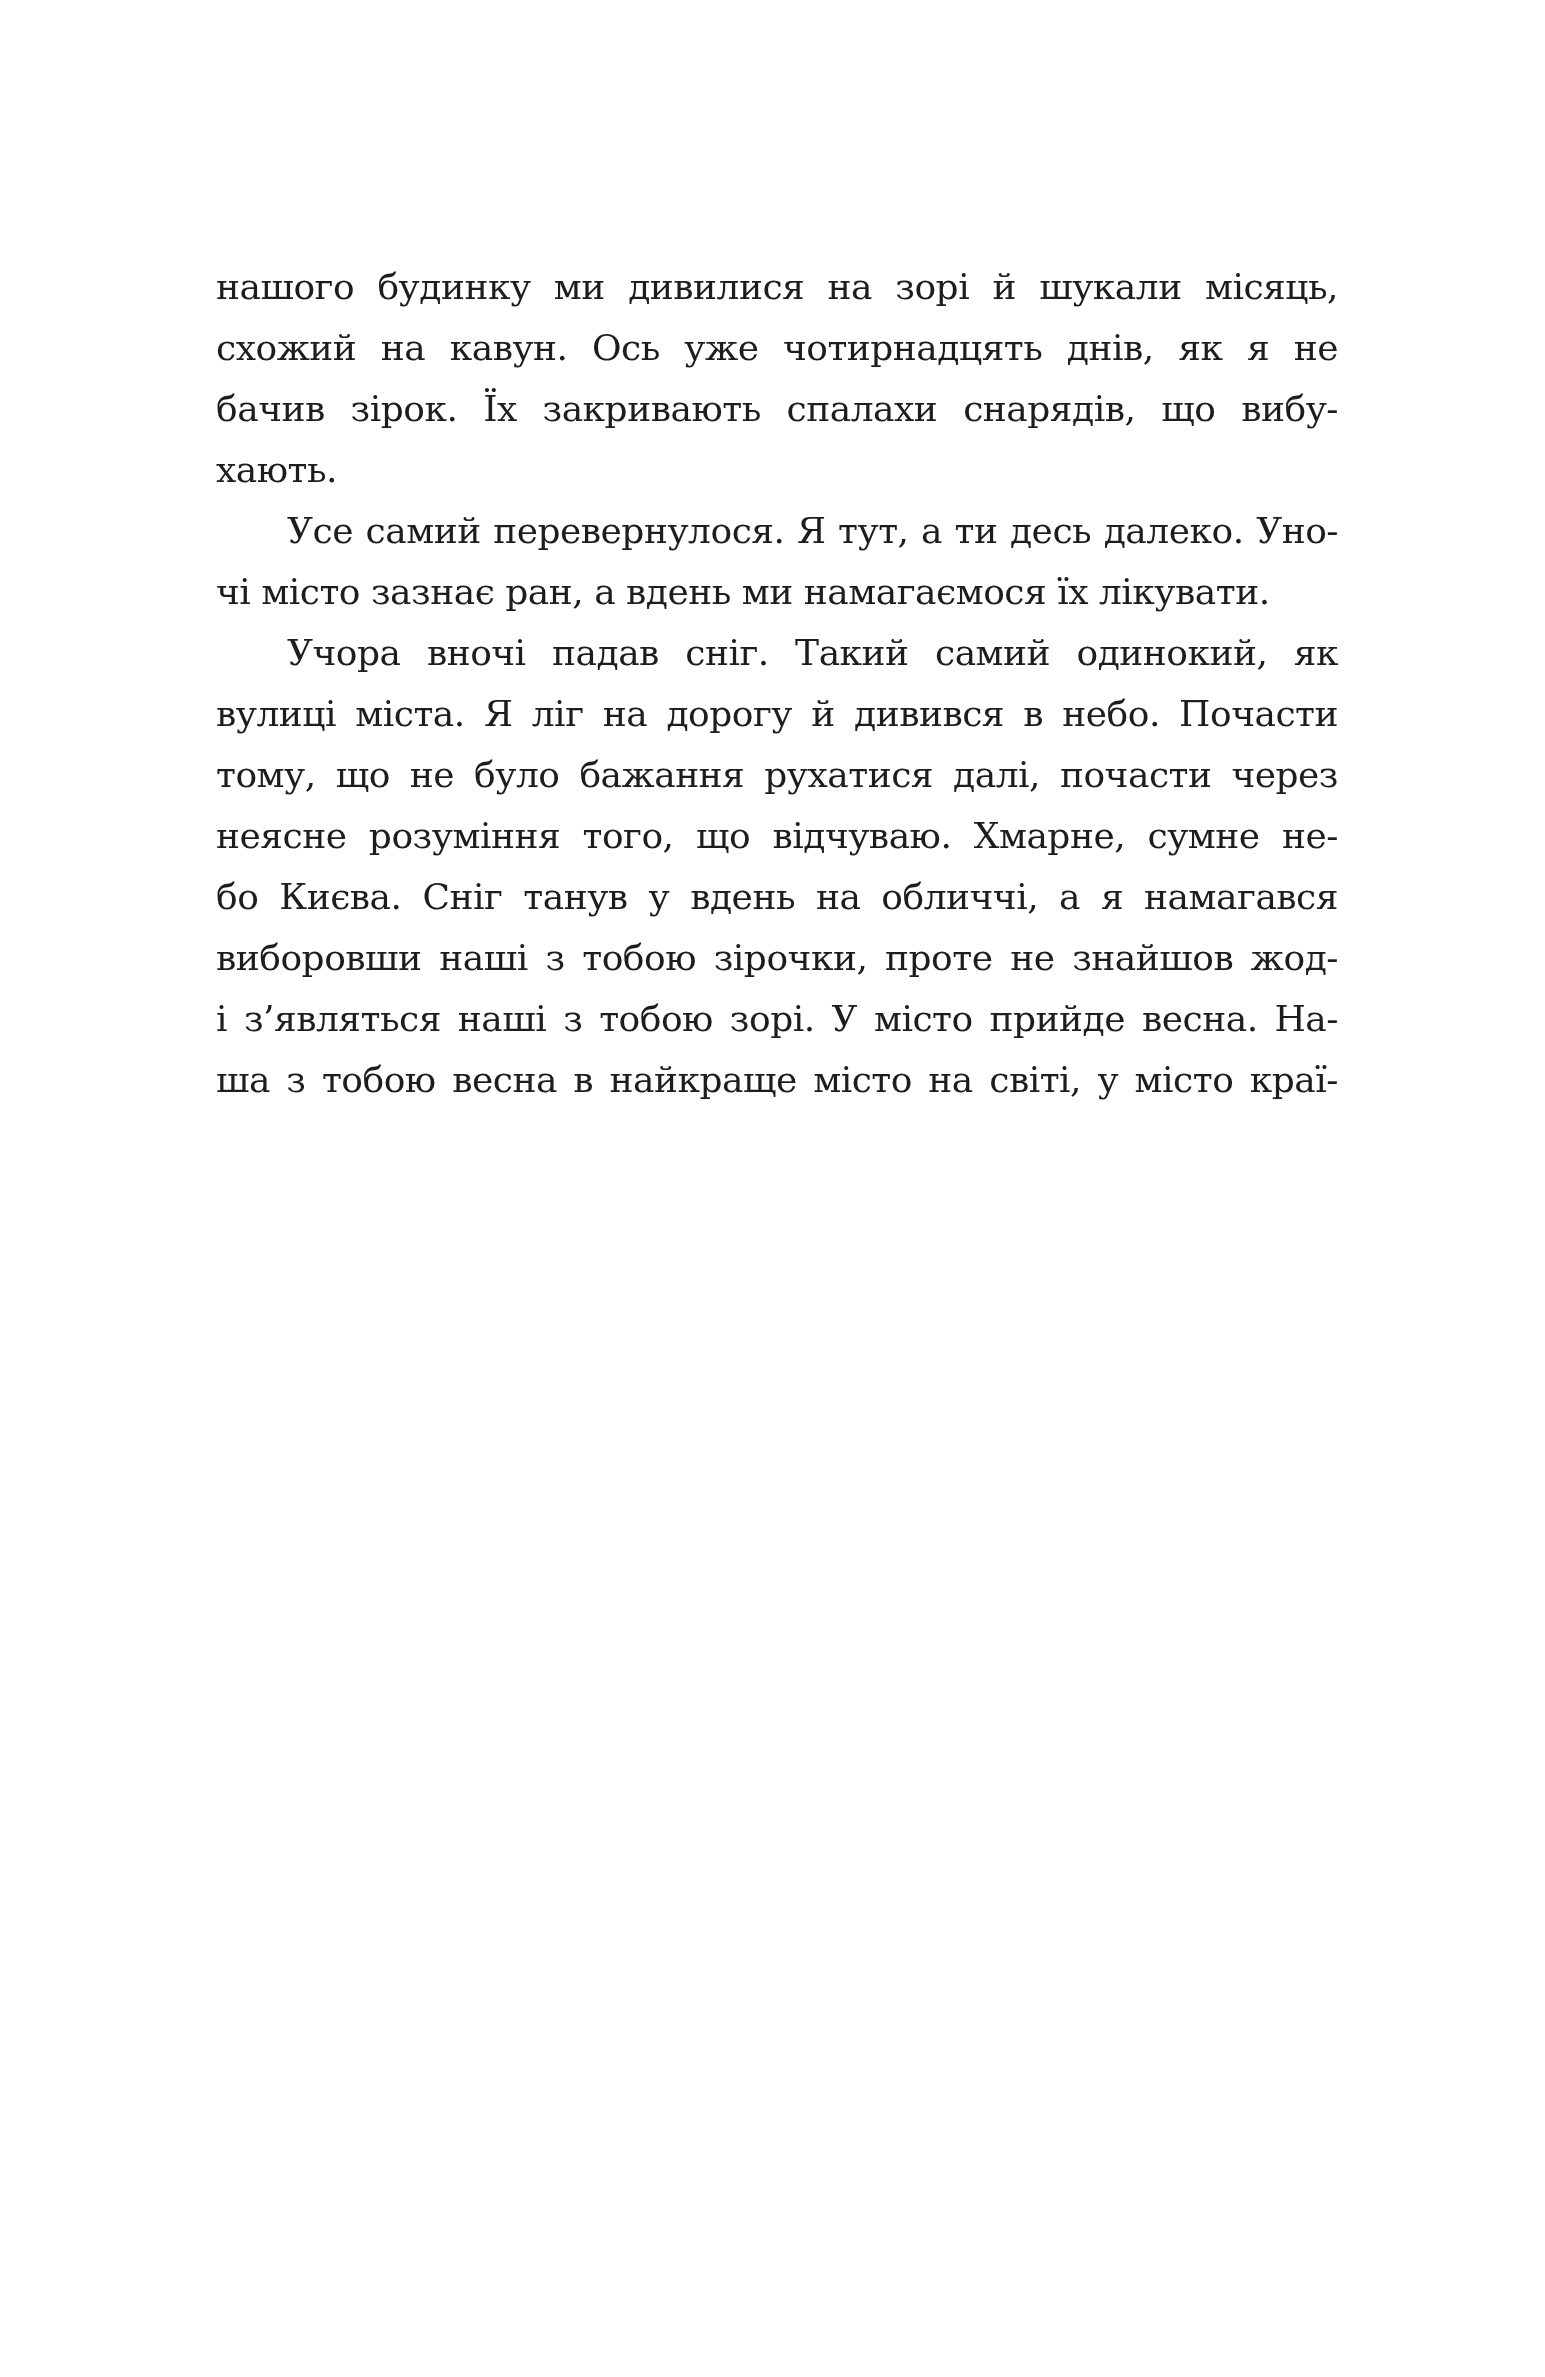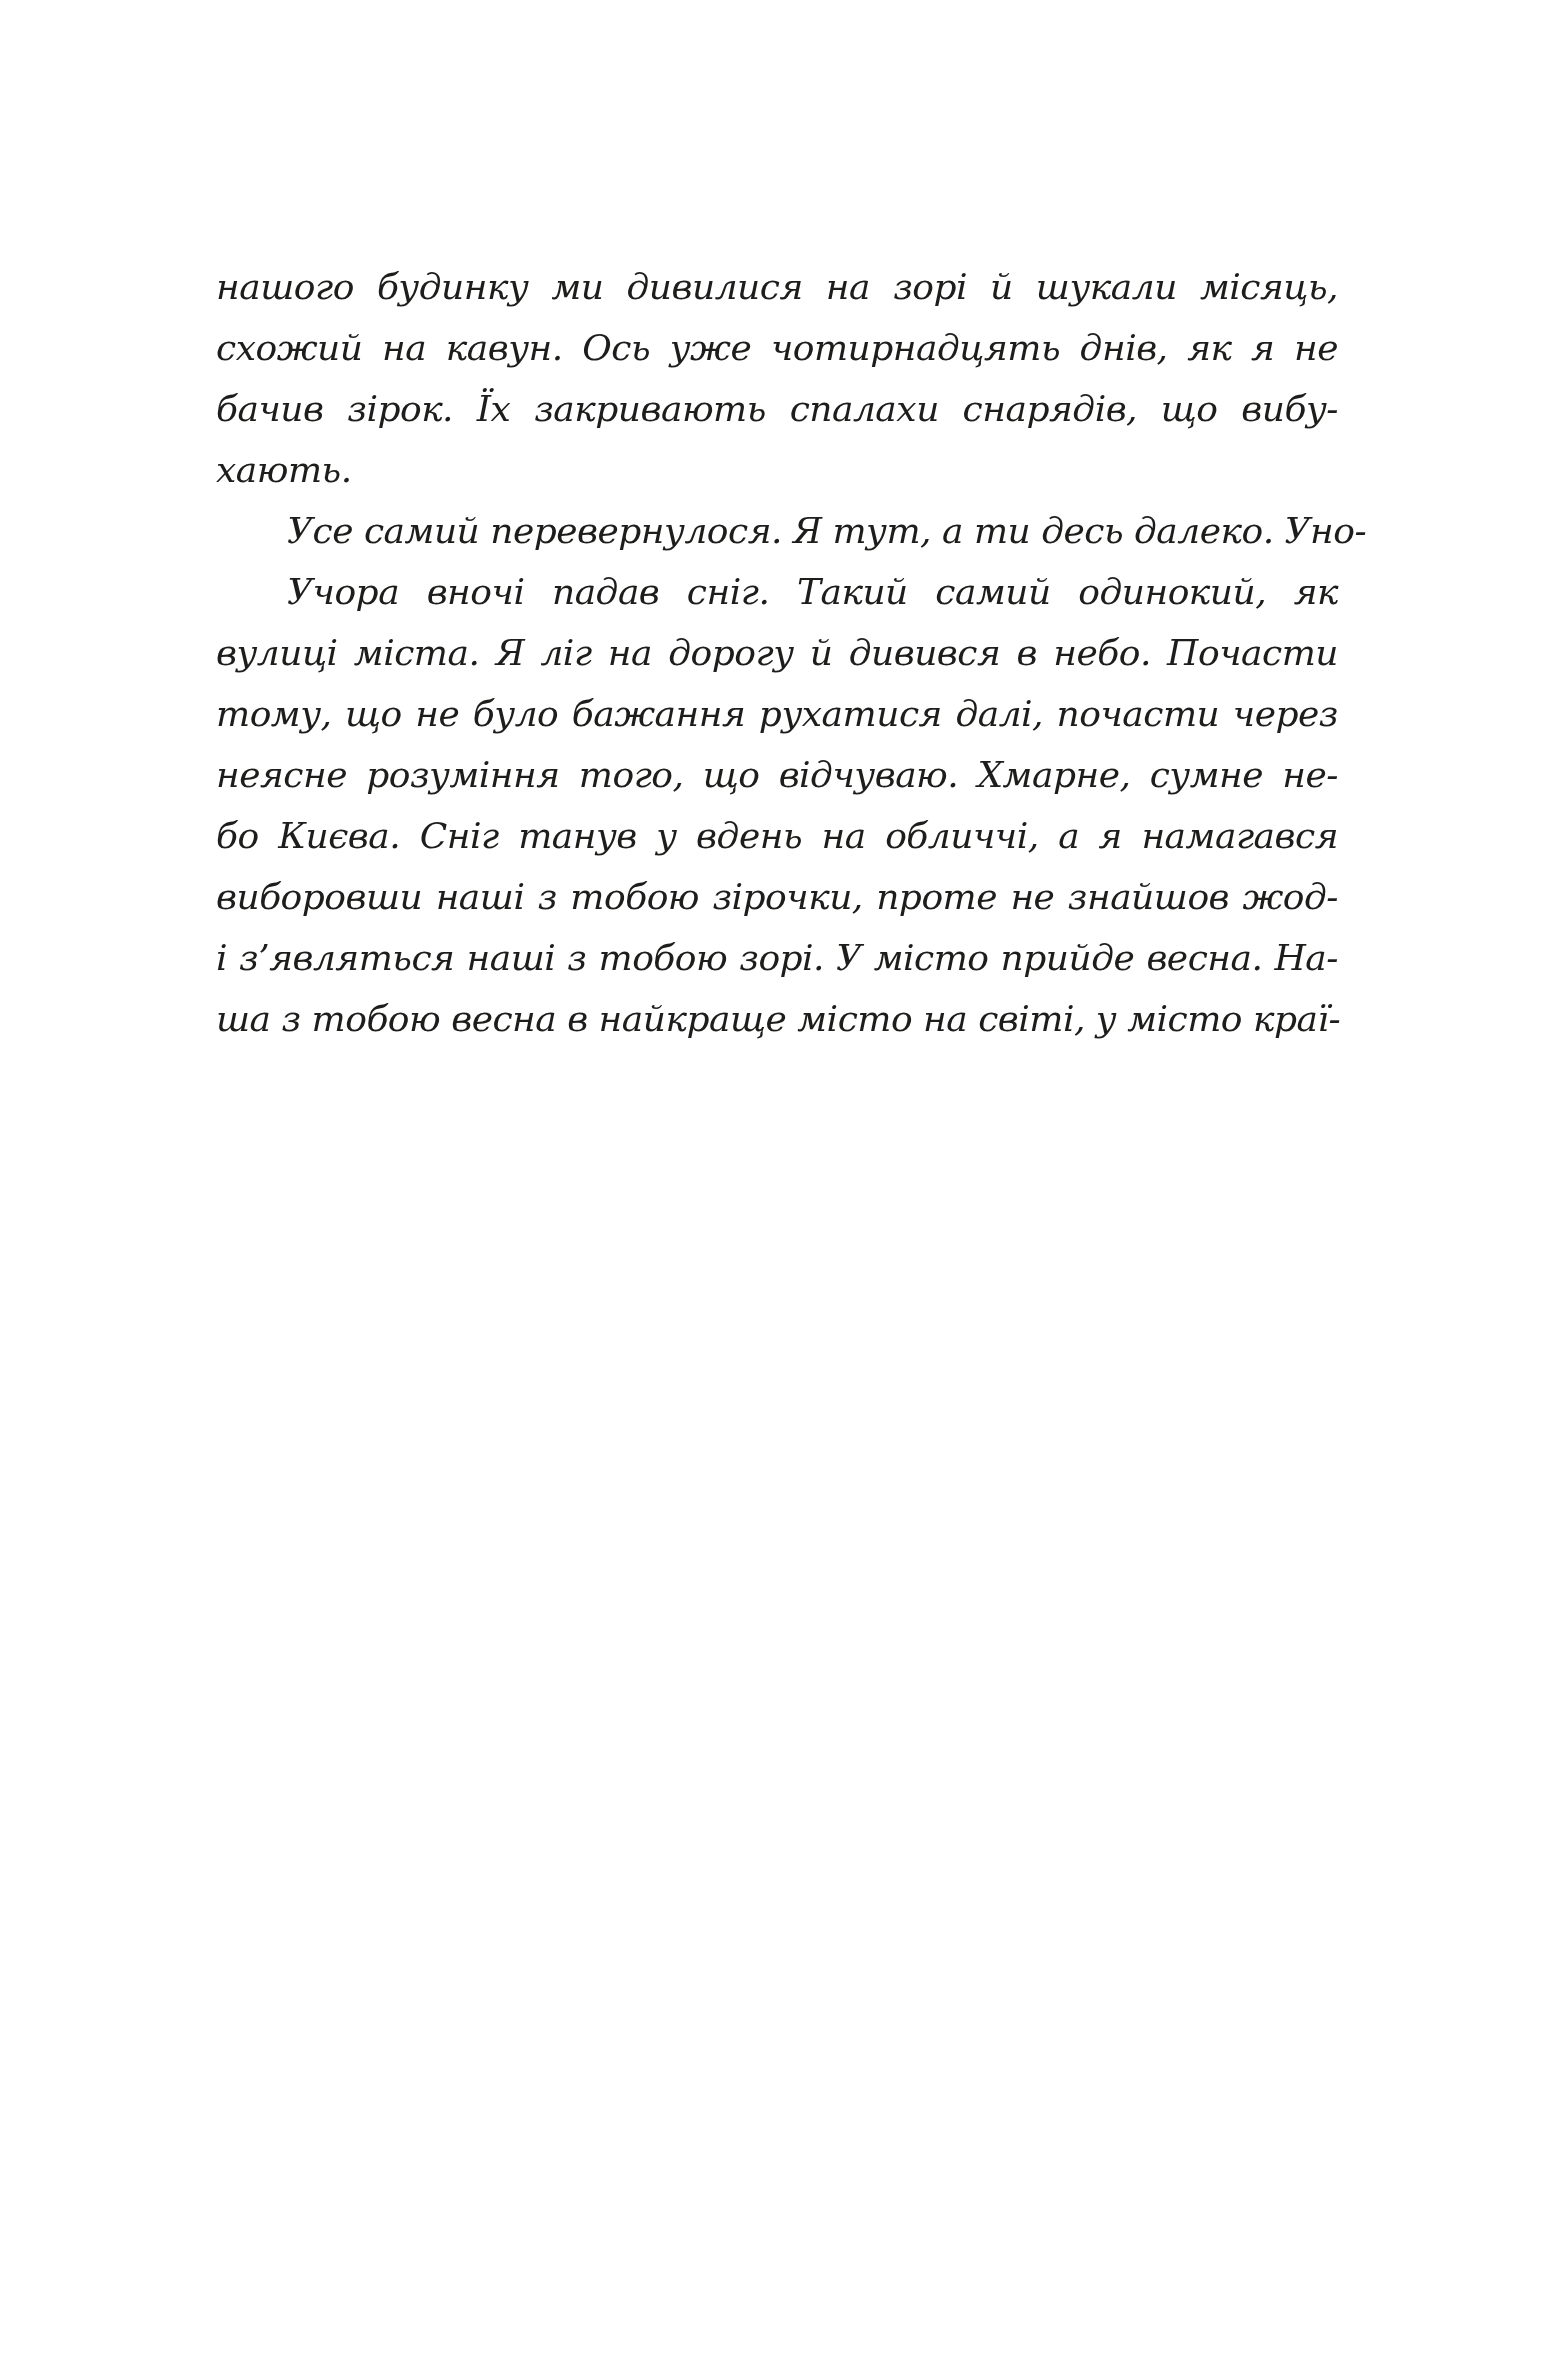--- a/index.html
+++ b/index.html
@@ -32,21 +32,20 @@
       line-height: 61px;
     }
     .line {
       display: block;
       height: 61px;
       white-space: nowrap;
       text-align: justify;
       text-align-last: justify;
       -moz-text-align-last: justify;
       letter-spacing: -0.5px;
-      font-style: italic;
     }
     .line.indent {
       padding-left: 71px;
     }
     .line.last {
       text-align: left;
       text-align-last: left;
       -moz-text-align-last: left;
     }
   </style>
@@ -58,20 +57,21 @@
 
     <div>
       <span class="line">нашого будинку ми дивилися на зорі й шукали місяць,</span>
       <span class="line">схожий на кавун. Ось уже чотирнадцять днів, як я не</span>
       <span class="line">бачив зірок. Їх закривають спалахи снарядів, що вибу-</span>
       <span class="line last">хають.</span>
     </div>
 
     <div>
       <span class="line indent">Усе самий перевернулося. Я тут, а ти десь далеко. Уно-</span>
+      <span class="line last">чі місто зазнає ран, а вдень ми намагаємося їх лікувати.</span>
     </div>
 
     <div>
       <span class="line indent">Учора вночі падав сніг. Такий самий одинокий, як</span>
       <span class="line">вулиці міста. Я ліг на дорогу й дивився в небо. Почасти</span>
       <span class="line">тому, що не було бажання рухатися далі, почасти через</span>
       <span class="line">неясне розуміння того, що відчуваю. Хмарне, сумне не-</span>
       <span class="line">бо Києва. Сніг танув у вдень на обличчі, а я намагався</span>
       <span class="line">виборовши наші з тобою зірочки, проте не знайшов жод-</span>
       <span class="line">і з’являться наші з тобою зорі. У місто прийде весна. На-</span>

